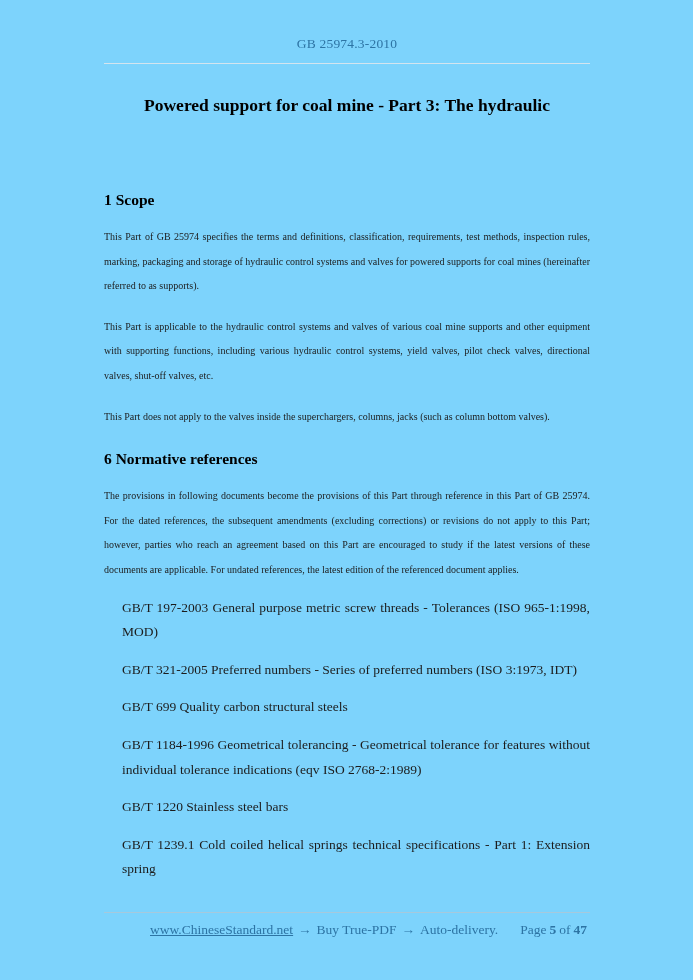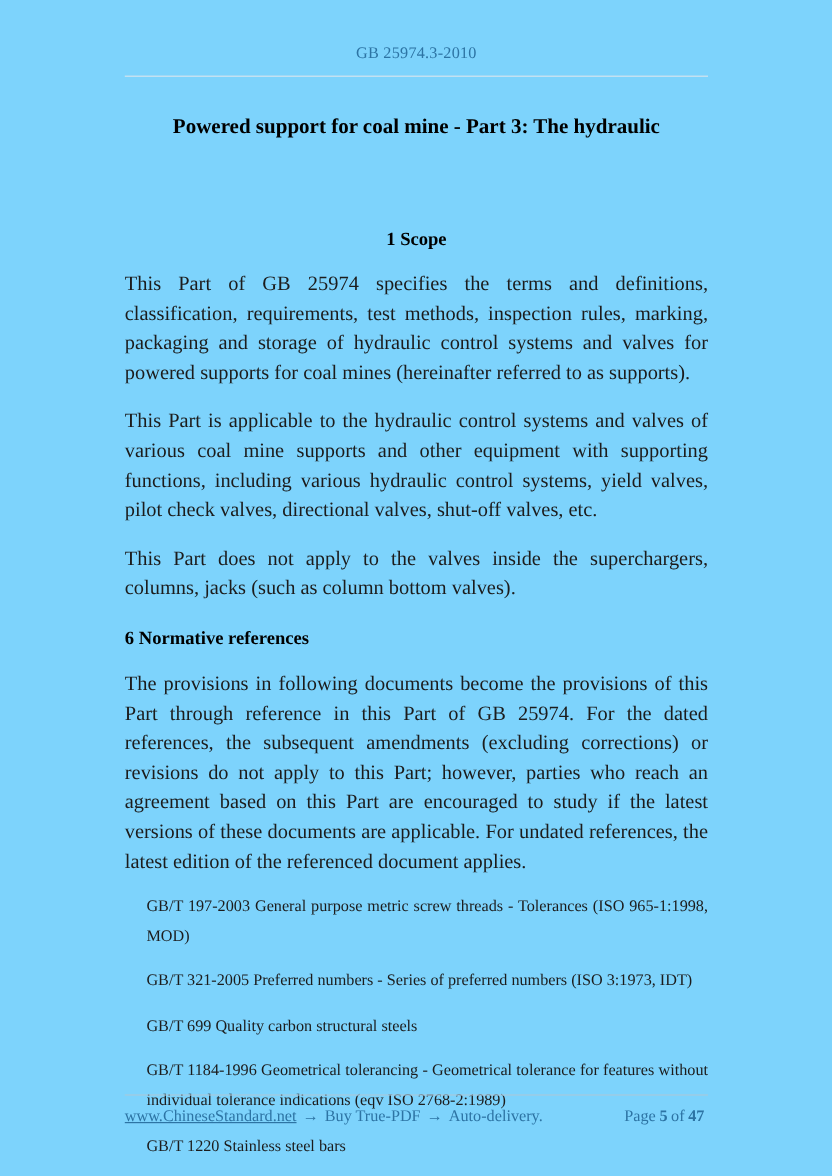--- a/index.html
+++ b/index.html
@@ -33,25 +33,25 @@
     font-size: 17.5px;
     font-weight: bold;
     line-height: 40px;
     color: #000000;
   }
   .section-heading {
     font-size: 15.5px;
     font-weight: bold;
     color: #000000;
   }
-  .heading-scope { margin-top: 66px; text-align: center; }
+  .heading-scope { margin-top: 66px; }
   .heading-normref { margin-top: 21px; }
   .para {
     margin-top: 16px;
-    font-size: 17px;
+    font-size: 10px;
     line-height: 24.6px;
     text-align: justify;
     text-justify: inter-word;
   }
   .ref-list { margin-top: 0; }
   .ref-item {
     margin-top: 13px;
     margin-left: 18px;
     font-size: 13.5px;
     line-height: 24.6px;
@@ -70,21 +70,21 @@
     border-top: 1.5px solid #a6c9dc;
   }
   .footer-row {
     margin-top: 9px;
     display: flex;
     justify-content: space-between;
     align-items: baseline;
     font-size: 13.5px;
     color: #2d74a4;
   }
-  .footer-left { white-space: nowrap; }
+  .footer-left { white-space: nowrap; margin-left: 46px; }
   .footer-link {
     color: #2d74a4;
     text-decoration: underline;
     cursor: pointer;
   }
   .footer-arrow { margin: 0 5px; text-decoration: none; }
   .footer-right { white-space: nowrap; }
   .page-num { font-weight: bold; margin: 0 3px; }
 </style>
 </head>

